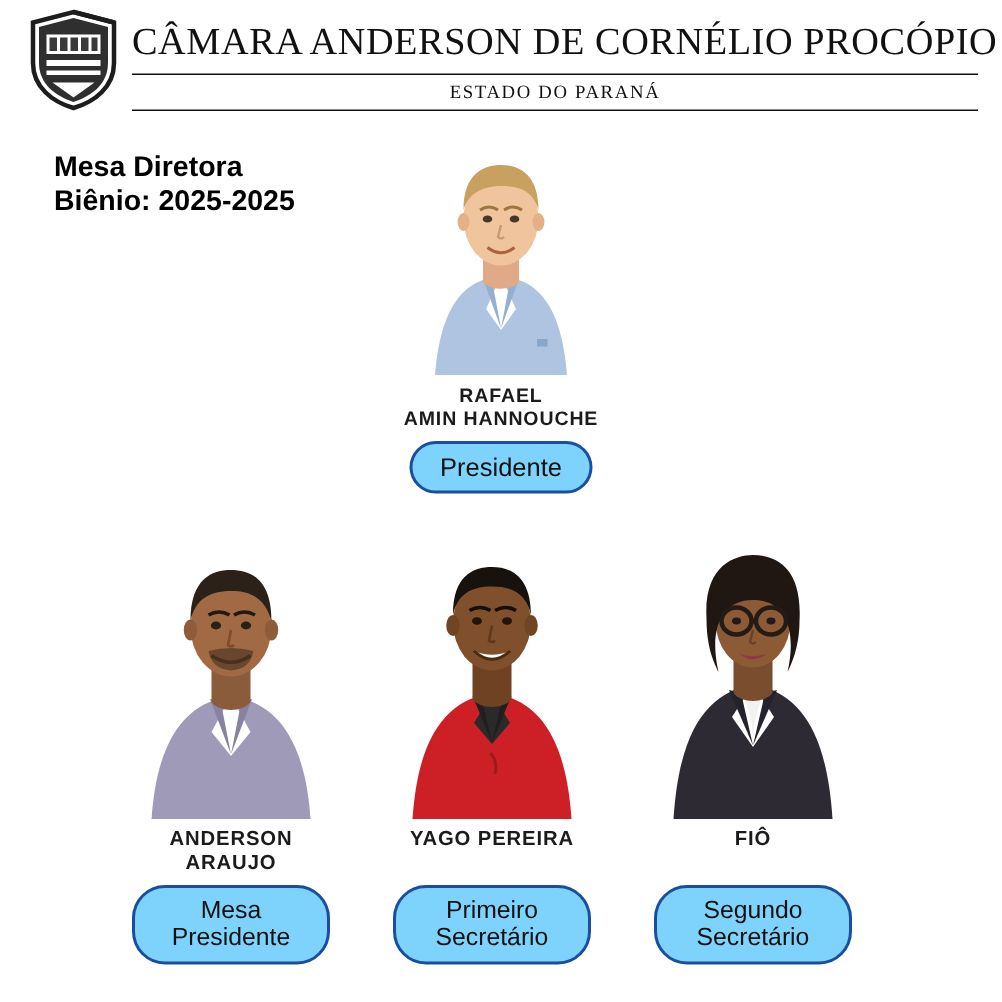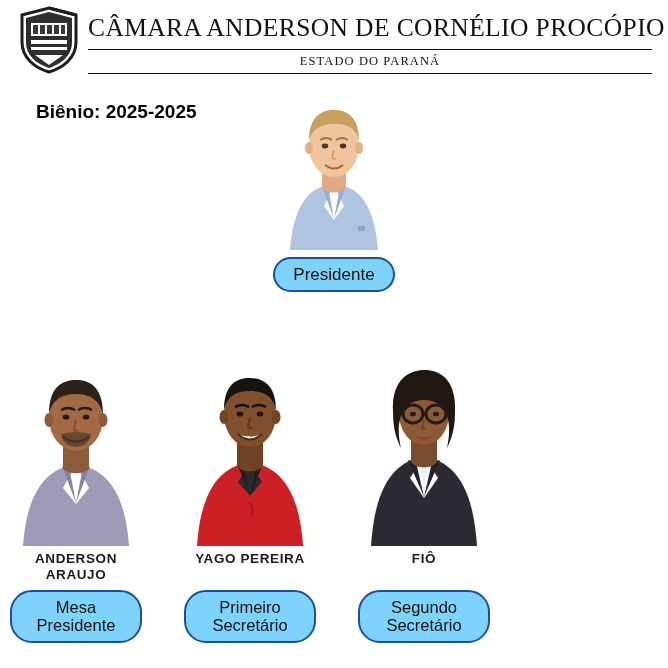--- a/index.html
+++ b/index.html
@@ -112,20 +112,21 @@
     box-sizing: border-box;
   }
 
   
   .row {
     position: absolute;
     left: 0;
     right: 12px;
     top: 352px;
     display: flex;
+    justify-content: center;
     align-items: flex-start;
     gap: 22px;
   }
   .member {
     display: flex;
     flex-direction: column;
     align-items: center;
     width: 152px;
   }
   .row-photo { width: 126px; height: 194px; }
@@ -157,20 +158,21 @@
 
   <div class="header-text">
     <div class="header-title">CÂMARA ANDERSON DE CORNÉLIO PROCÓPIO</div>
     <div class="header-rule"></div>
     <div class="header-sub">ESTADO DO PARANÁ</div>
     <div class="header-rule2"></div>
   </div>
 </div>
 
 <div class="mesa-title">
+  <div>Mesa Diretora</div>
   <div>Biênio: 2025-2025</div>
 </div>
 
 <div class="president-block">
 
   <div class="photo pres-photo">
     <svg viewBox="0 0 124 162" width="124" height="162">
       <rect x="0" y="0" width="124" height="162" fill="#ffffff"></rect>
 
       <path d="M62 96 C40 98 22 112 18 162 L106 162 C102 112 84 98 62 96 Z" fill="#aec4e0"></path>
@@ -191,20 +193,24 @@
       <path d="M48 52 q6 -4 12 0" stroke="#9a7840" stroke-width="2" fill="none"></path>
       <path d="M64 52 q6 -4 12 0" stroke="#9a7840" stroke-width="2" fill="none"></path>
       <ellipse cx="53" cy="58" rx="3.2" ry="2.4" fill="#4a3726"></ellipse>
       <ellipse cx="71" cy="58" rx="3.2" ry="2.4" fill="#4a3726"></ellipse>
 
       <path d="M62 62 L60 70 q2 2 4 0" stroke="#c99a72" stroke-width="1.6" fill="none"></path>
       <path d="M53 77 q9 7 18 0" stroke="#a9633f" stroke-width="2" fill="none"></path>
     </svg>
   </div>
 
+  <div class="member-name">
+    <div>RAFAEL</div>
+    <div>AMIN HANNOUCHE</div>
+  </div>
 
   <div class="role-pill">Presidente</div>
 </div>
 
 <div class="row">
 
   <div class="member">
     <div class="photo row-photo">
       <svg viewBox="0 0 126 194" width="126" height="194">
         <rect x="0" y="0" width="126" height="194" fill="#ffffff"></rect>

